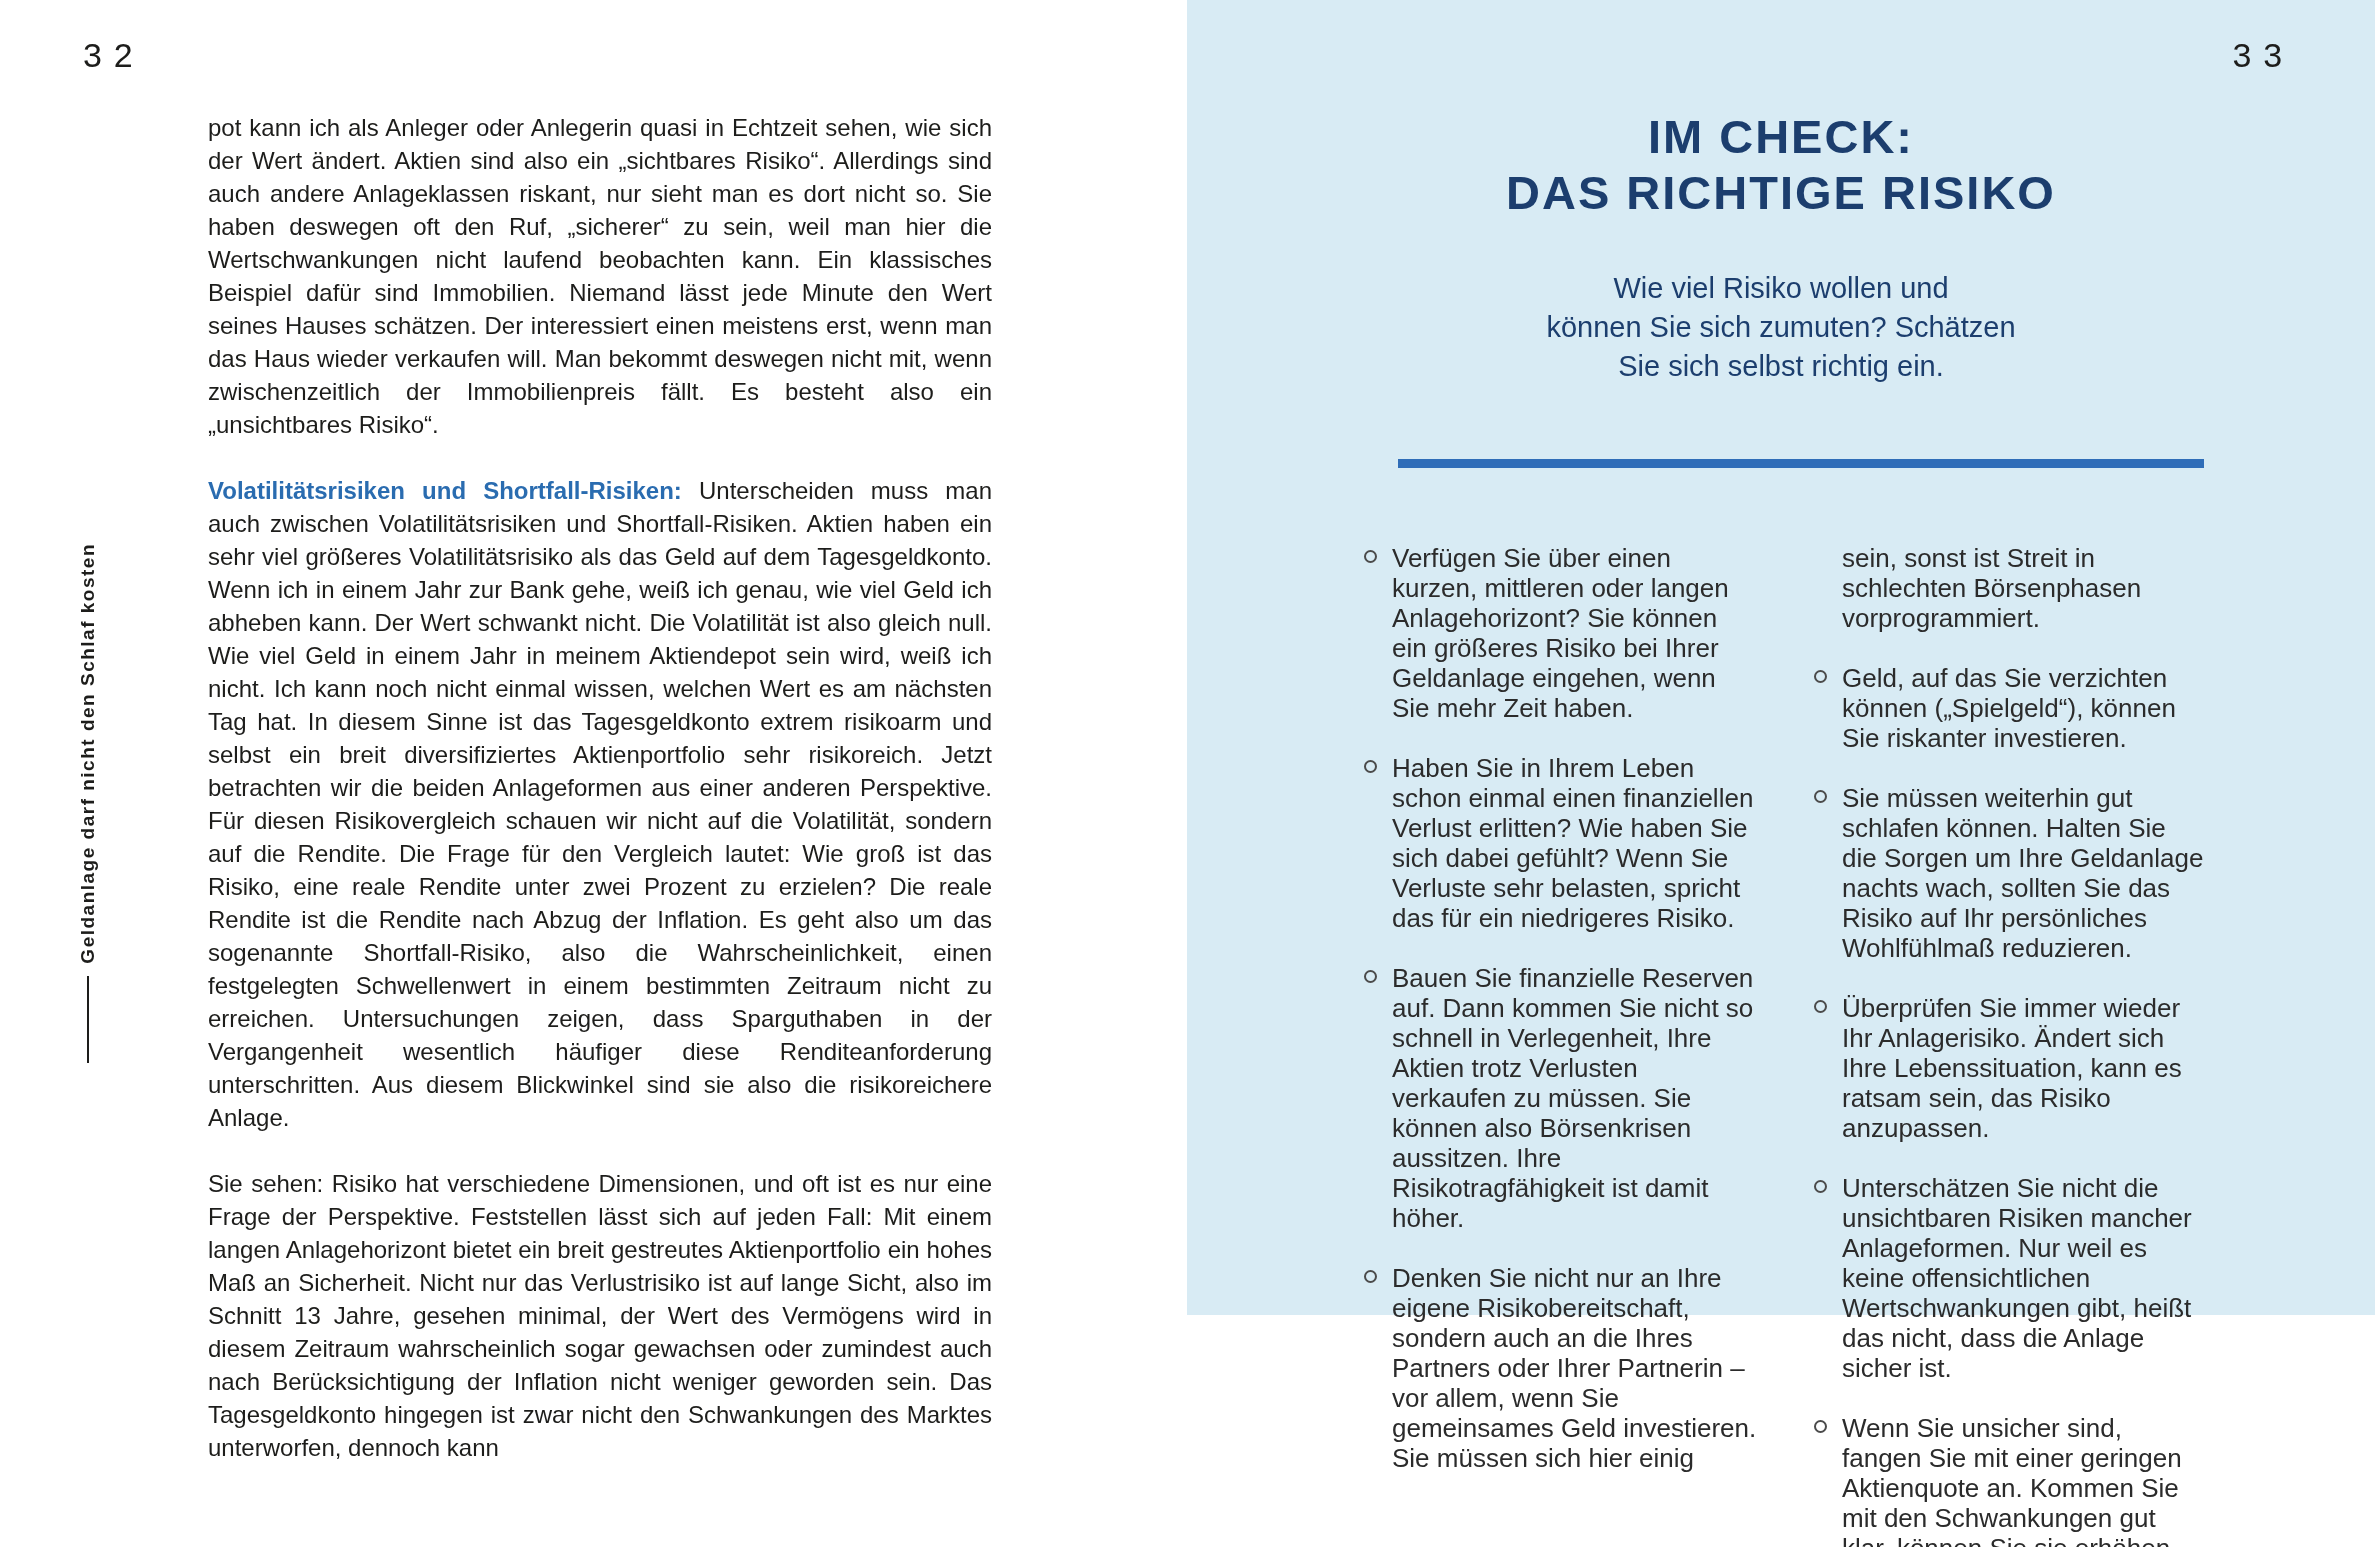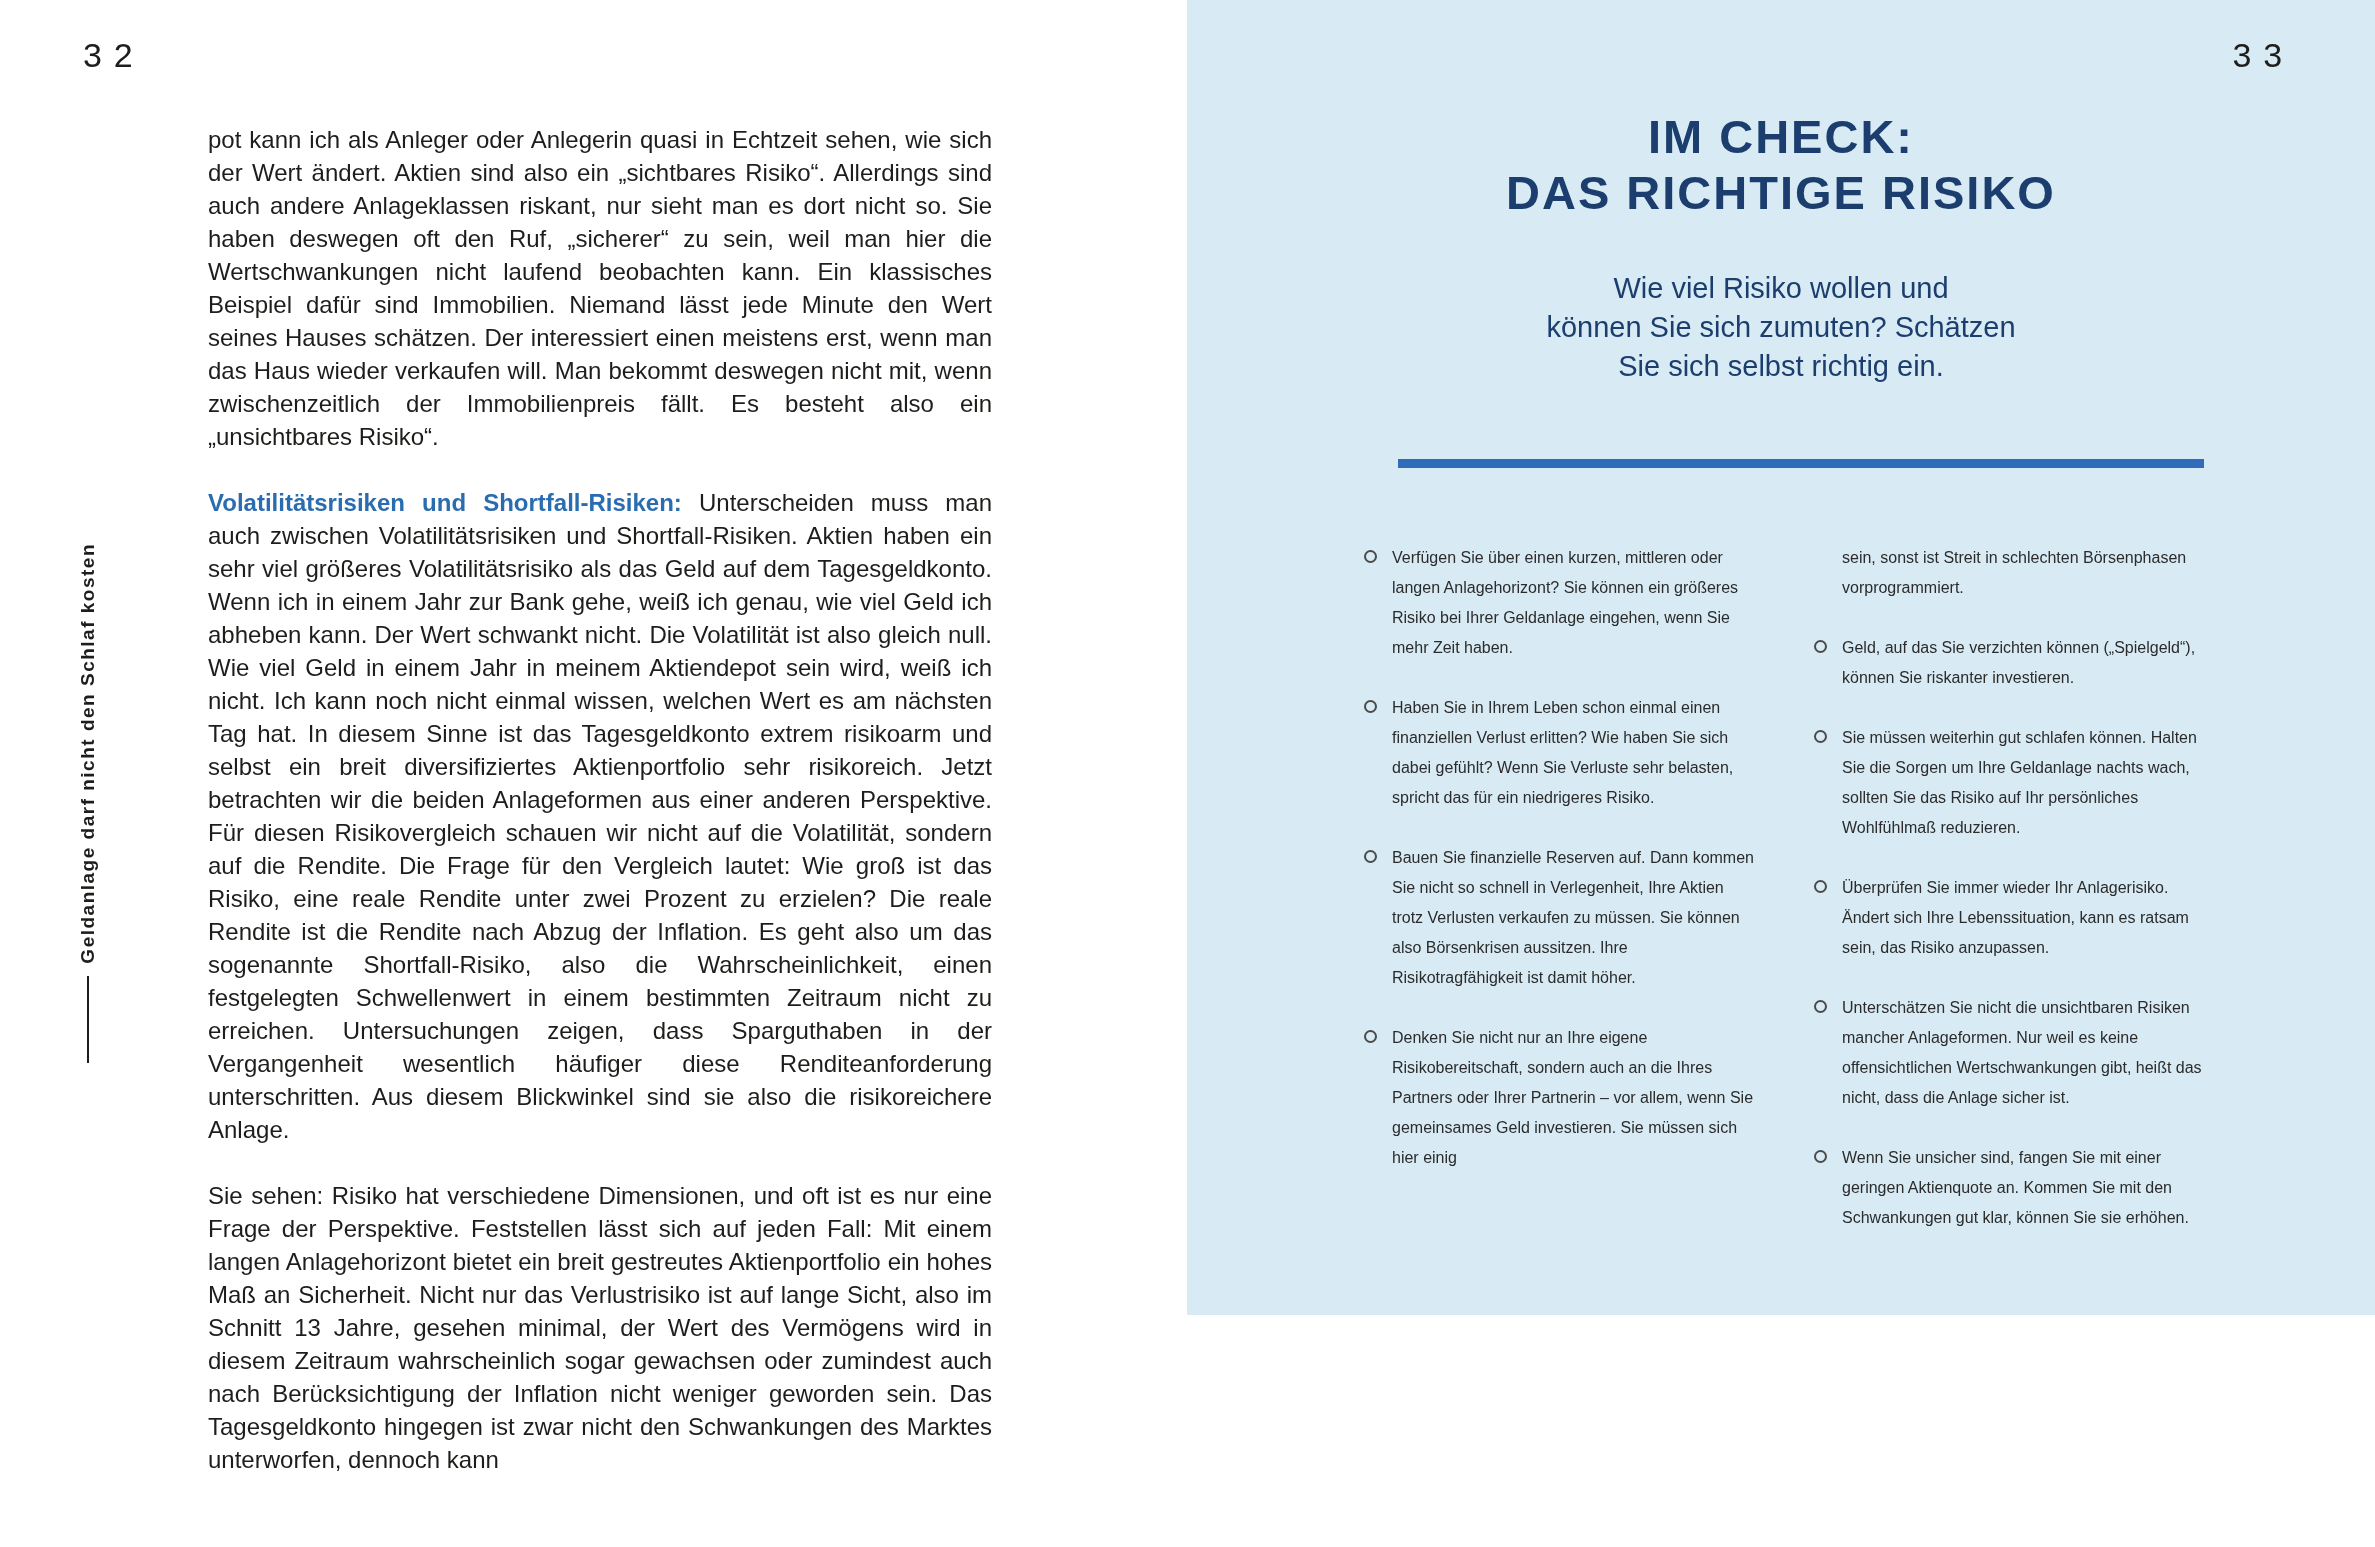--- a/index.html
+++ b/index.html
@@ -14,40 +14,40 @@
   body{font-family:"Liberation Sans","DejaVu Sans",sans-serif;background:#fff;}
   .spread{position:relative;width:2375px;height:1547px;overflow:hidden;background:#fff;}
 
   
   .page-left{position:absolute;left:0;top:0;width:1187px;height:1218px;background:#ffffff;}
   .page-num{font-size:34px;letter-spacing:0.35em;color:var(--ink);font-weight:400;}
   .page-num-left{position:absolute;left:83px;top:36px;}
   .sidebar-vertical{position:absolute;left:77px;top:543px;display:flex;flex-direction:column;align-items:center;}
   .vtext{writing-mode:vertical-rl;transform:rotate(180deg);font-weight:700;font-size:19px;letter-spacing:1.5px;color:var(--ink);white-space:nowrap;}
   .vline{width:2px;height:87px;background:var(--ink);margin-top:12px;}
-  .body-col{position:absolute;left:208px;top:123px;width:784px;font-size:24px;line-height:33px;color:var(--ink);text-align:justify;}
+  .body-col{position:absolute;left:208px;top:111px;width:784px;font-size:24px;line-height:33px;color:var(--ink);text-align:justify;}
   .body-col p{margin:0 0 33px 0;}
   .lead{color:var(--lead-blue);font-weight:700;}
 
   
   .page-right{position:absolute;left:1187px;top:0;width:1188px;height:1315px;background:var(--page-blue);}
   .page-num-right{position:absolute;right:81px;top:36px;}
   .check-header{position:absolute;left:0;top:109px;width:100%;text-align:center;color:var(--navy);font-weight:700;font-size:47px;line-height:56px;letter-spacing:2px;}
   .check-header span{display:block;}
   .check-subtitle{position:absolute;left:0;top:269px;width:100%;text-align:center;color:var(--navy);font-size:29px;line-height:39px;font-weight:400;}
   .check-subtitle span{display:block;}
   .divider{position:absolute;left:211px;top:459px;width:806px;height:9px;background:var(--bar-blue);}
 
   .check-col{position:absolute;top:543px;}
   .check-col-1{left:177px;width:394px;}
   .check-col-2{left:627px;width:392px;}
   .check-item{display:flex;gap:15px;margin-bottom:30px;}
   .bullet{flex:none;width:13px;height:13px;border:2px solid #4b4b4b;border-radius:50%;margin-top:7px;background:transparent;}
   .bullet.hidden{visibility:hidden;}
-  .item-text{font-size:16px;line-height:30px;color:var(--check-text);text-align:left;}
+  .item-text{font-size:26px;line-height:30px;color:var(--check-text);text-align:left;}
 </style>
 </head>
 <body>
 
 <div class="spread">
 
   <div class="page-left">
     <div class="page-num page-num-left">32</div>
 
     <div class="sidebar-vertical">

